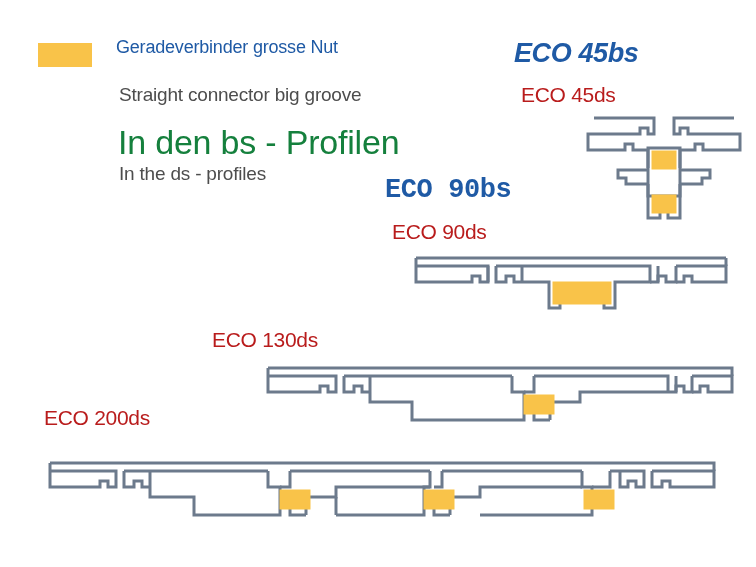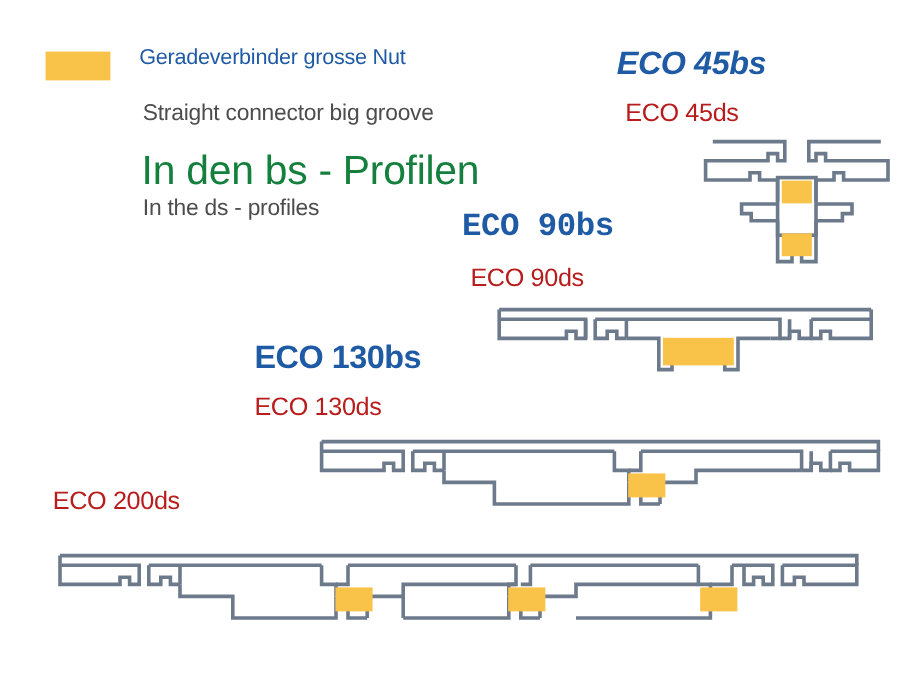--- a/index.html
+++ b/index.html
@@ -188,21 +188,20 @@
       <path class="pf-line" d="M 240 30 L 248 30 L 248 24 L 256 24 L 256 30 L 266 30 L 266 14"></path>
       <path class="pf-line" d="M 248 14 L 248 30"></path>
 
       <path class="pf-line" d="M 266 14 L 316 14 L 316 30 L 282 30 L 282 24 L 274 24 L 274 30 L 266 30"></path>
       <path class="pf-line" d="M 316 6 L 316 14"></path>
 
       <rect class="pf-conn" x="143" y="30" width="58" height="22"></rect>
     </svg>
   </div>
 
-  <div class="plabel-main lbl130-main">ECO 130bs</div>
   <div class="plabel-sub lbl130-sub">ECO 130ds</div>
 
   <div class="drawing d130">
     <svg width="476" height="72" viewBox="0 0 476 72">
 
       <path class="pf-line" d="M 6 6 L 470 6 L 470 14"></path>
 
       <path class="pf-line" d="M 6 6 L 6 30 L 58 30 L 58 24 L 66 24 L 66 30 L 74 30 L 74 14 L 6 14"></path>
 
       <path class="pf-line" d="M 82 14 L 82 30 L 92 30 L 92 24 L 100 24 L 100 30 L 108 30"></path>

